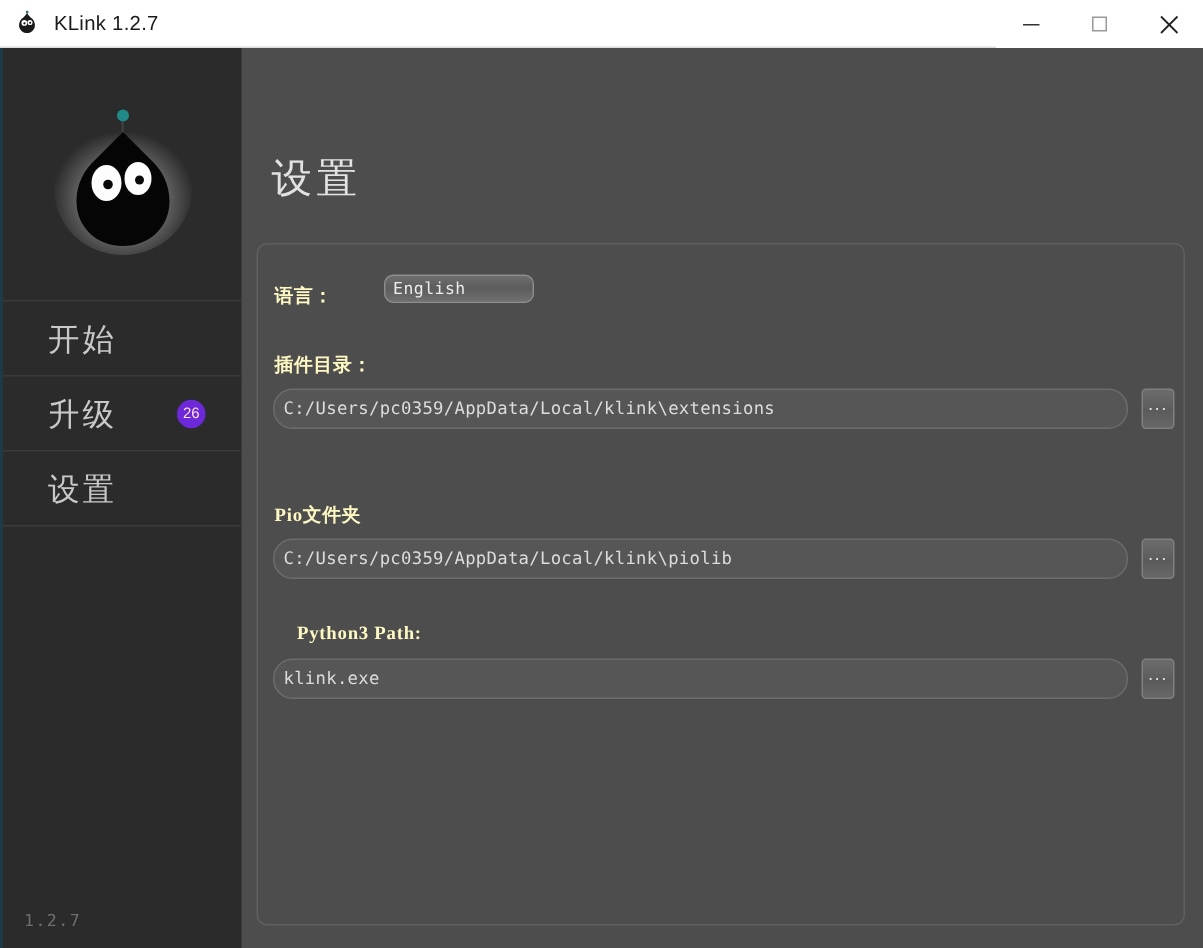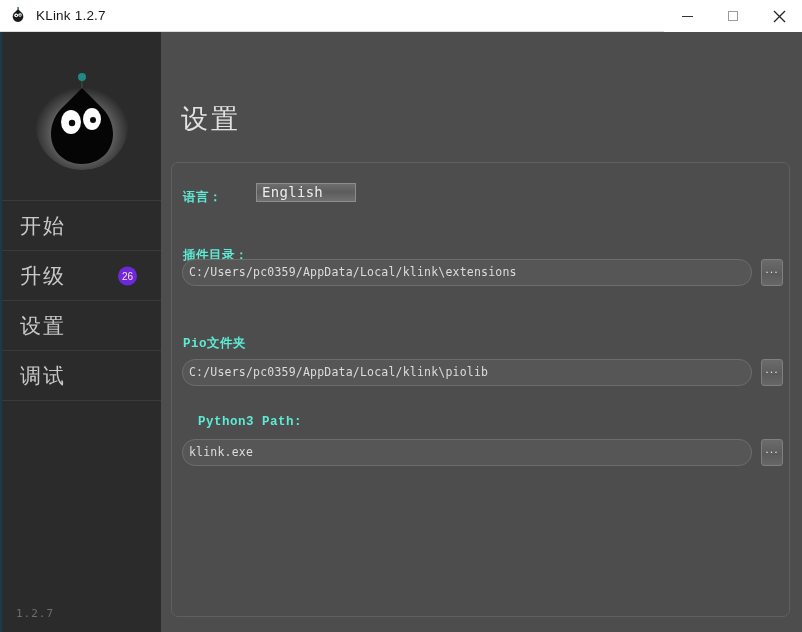--- a/index.html
+++ b/index.html
@@ -94,21 +94,21 @@
 
   .nav {
     border-top: 1px solid #3a3a3a;
   }
   .nav-item {
     height: 50px;
     display: flex;
     align-items: center;
     border-bottom: 1px solid #3a3a3a;
     position: relative;
-    padding-left: 18px;
+    padding-left: 30px;
     cursor: default;
   }
   .nav-label {
     font-size: 21px;
     color: #c9c9c9;
     letter-spacing: 2px;
     font-family: "DejaVu Sans", "Liberation Sans", sans-serif;
   }
   .badge {
     position: absolute;
@@ -159,45 +159,45 @@
     width: 619px;
     height: 455px;
     border: 1px solid #606060;
     border-radius: 7px;
     background: transparent;
   }
 
   .field { position: absolute; left: 11px; }
   .field-label {
     font-size: 12.5px;
-    color: #5eead4;
+    color: #fef9c3;
     font-weight: bold;
     letter-spacing: 0.5px;
-    font-family: Liberation Mono, monospace;
+    font-family: Liberation Serif, serif;
     white-space: nowrap;
   }
   .label-lang { left: 11px; top: 26px; }
   .lang-select {
     position: absolute;
     left: 84px; top: 20px;
     width: 100px; height: 19px;
     background: linear-gradient(to bottom, #6e6e6e 0%, #5c5c5c 48%, #5e5e5e 52%, #707070 100%);
     border: 1px solid #8d8d8d;
-    border-radius: 0;
+    border-radius: 6px;
     color: #ececec;
-    font-size: 14px;
+    font-size: 11px;
     font-family: "DejaVu Sans Mono", monospace;
     padding-left: 5px;
     line-height: 17px;
     letter-spacing: 0.3px;
     white-space: nowrap;
     overflow: hidden;
   }
 
-  .label-ext { left: 11px; top: 84px; }
+  .label-ext { left: 11px; top: 72px; }
   .label-pio { left: 11px; top: 172px; }
   .label-py  { left: 26px; top: 252px; }
 
   .input-row { position: absolute; left: 10px; display: flex; align-items: center; }
   .text-input {
     height: 27px;
     width: 570px;
     background: #565656;
     border: 1px solid #6c6c6c;
     color: #dcdcdc;
@@ -306,23 +306,20 @@
       <div class="nav-item">
         <span class="nav-label">开始</span>
       </div>
       <div class="nav-item">
         <span class="nav-label">升级</span>
         <span class="badge">26</span>
       </div>
       <div class="nav-item">
         <span class="nav-label">设置</span>
       </div>
-      <div class="nav-item">
-        <span class="nav-label">调试</span>
-      </div>
     </div>
 
     <div class="version">1.2.7</div>
   </div>
 
   <div class="content">
 
     <div class="page-title">设置</div>
 
     <div class="panel">

